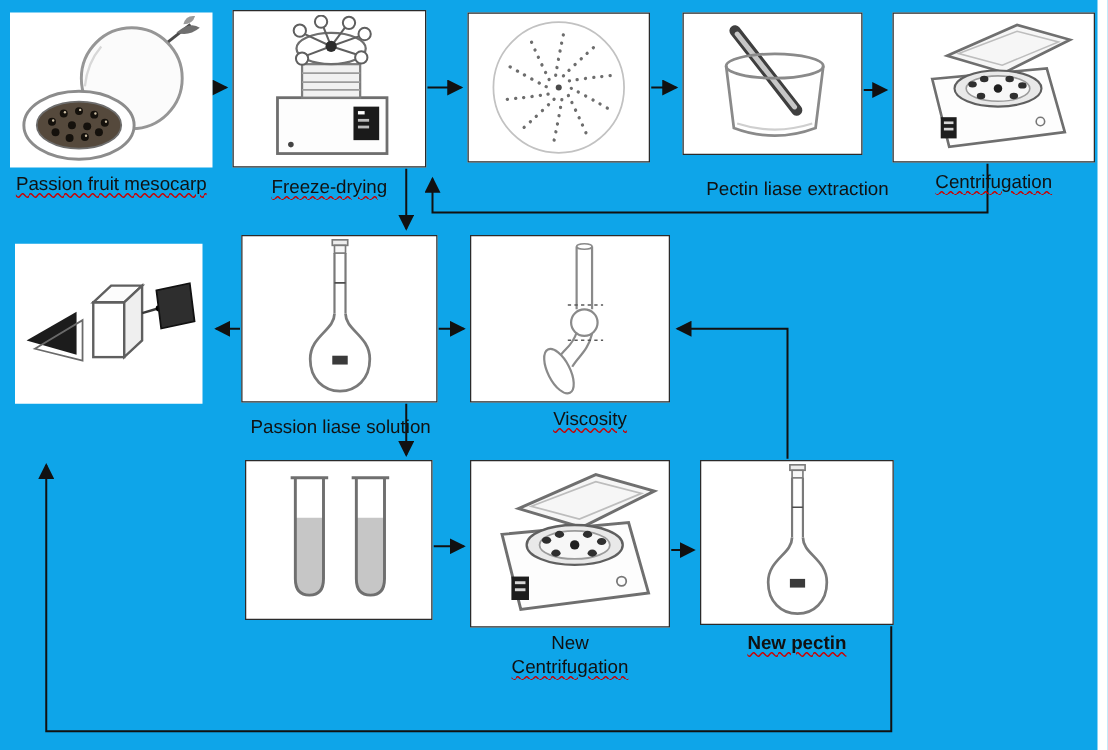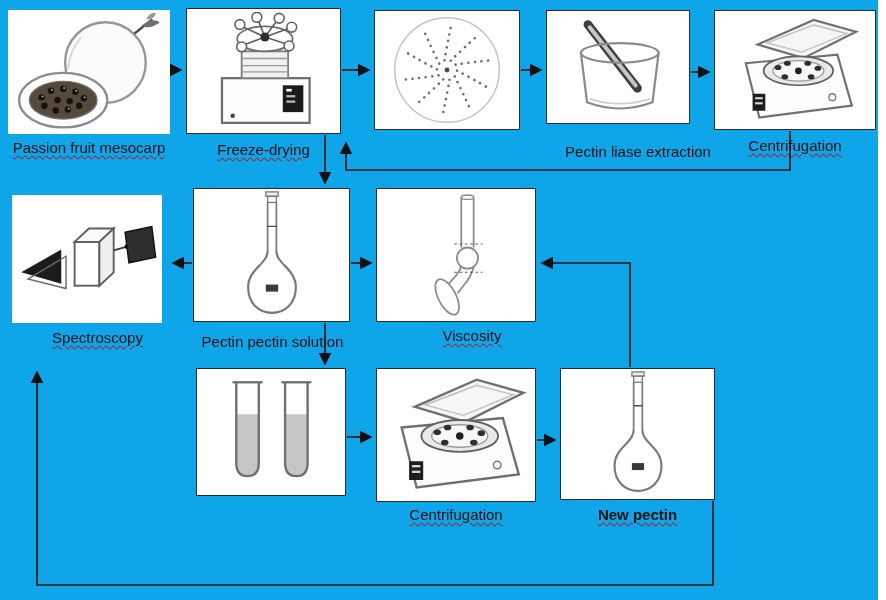--- a/index.html
+++ b/index.html
@@ -246,30 +246,29 @@
   <div class="nlabel" style="left:714px;top:136px;width:162px;">
     <span class="u">Centrifugation</span>
   </div>
 
   <div class="imgbox" style="left:12px;top:195px;width:150px;height:128px;">
     <svg width="148" height="122" viewBox="0 0 150 128">
         <use href="#ic-prism"></use>
       </svg>
   </div>
   <div class="nlabel" style="left:20px;top:328px;width:155px;">
-    <span class="line u">Spectroscopy</span>
   </div>
 
   <div class="imgbox boxed" style="left:193px;top:188px;width:157px;height:134px;">
     <svg width="90" height="128" viewBox="0 0 100 145">
         <use href="#ic-flask"></use>
       </svg>
   </div>
   <div class="nlabel" style="left:185px;top:332px;width:175px;">
-    <span>Pectin pectin solution</span>
+    <span>Passion liase solution</span>
   </div>
 
   <div class="imgbox boxed" style="left:376px;top:188px;width:160px;height:134px;">
     <svg width="90" height="128" viewBox="0 0 100 145">
         <use href="#ic-viscometer"></use>
       </svg>
   </div>
   <div class="nlabel" style="left:392px;top:326px;width:160px;">
     <span class="u">Viscosity</span>
   </div>
@@ -279,20 +278,21 @@
         <use href="#ic-tubes"></use>
       </svg>
   </div>
 
   <div class="imgbox boxed" style="left:376px;top:368px;width:160px;height:134px;">
     <svg width="150" height="124" viewBox="0 0 160 132">
         <use href="#ic-centrifuge"></use>
       </svg>
   </div>
   <div class="nlabel" style="left:376px;top:505px;width:160px;">
+    <span class="line">New</span>
     <span class="line u">Centrifugation</span>
   </div>
 
   <div class="imgbox boxed" style="left:560px;top:368px;width:155px;height:132px;">
     <svg width="90" height="126" viewBox="0 0 100 145">
         <use href="#ic-flask"></use>
       </svg>
   </div>
   <div class="nlabel" style="left:560px;top:505px;width:155px;font-weight:bold;">
     <span class="line u">New pectin</span>

